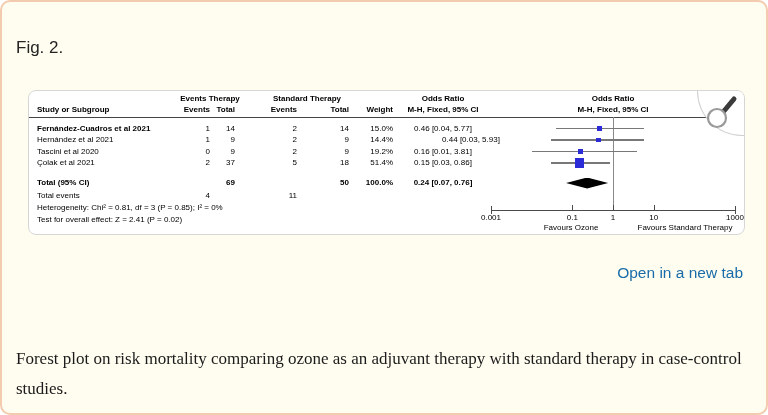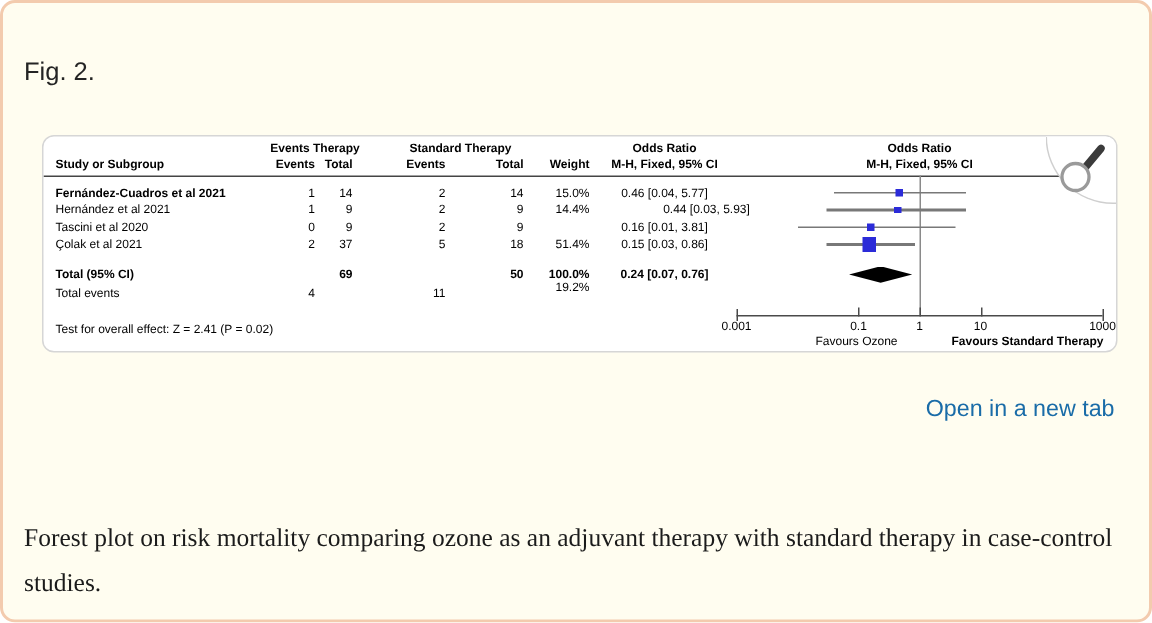--- a/index.html
+++ b/index.html
@@ -56,21 +56,21 @@
         <span style="left: 462px; top: 127px; font-weight: 400; transform: translate(-50%, -50%);">0.001</span>
         <div class="shape" style="left: 543.34px; top: 114px; width: 1px; height: 6px; background: rgb(74, 74, 74);"></div>
         <span style="left: 543.34px; top: 127px; font-weight: 400; transform: translate(-50%, -50%);">0.1</span>
         <div class="shape" style="left: 584.01px; top: 114px; width: 1px; height: 6px; background: rgb(74, 74, 74);"></div>
         <span style="left: 584.01px; top: 127px; font-weight: 400; transform: translate(-50%, -50%);">1</span>
         <div class="shape" style="left: 624.68px; top: 114px; width: 1px; height: 6px; background: rgb(74, 74, 74);"></div>
         <span style="left: 624.68px; top: 127px; font-weight: 400; transform: translate(-50%, -50%);">10</span>
         <div class="shape" style="left: 706.02px; top: 115px; width: 1px; height: 8px; background: rgb(74, 74, 74);"></div>
         <span style="left: 706.02px; top: 127px; font-weight: 400; transform: translate(-50%, -50%);">1000</span>
         <span style="left: 542px; top: 136.5px; font-weight: 400; transform: translate(-50%, -50%);">Favours Ozone</span>
-        <span style="left: 638px; top: 136.5px; font-weight: 700; transform: translate(-50%, -50%); padding-left: 36px;">Favours Standard Therapy</span>
+        <span style="left: 638px; top: 136.5px; font-weight: 400; transform: translate(-50%, -50%); padding-left: 36px;">Favours Standard Therapy</span>
         <span style="left: 8px; top: 37.5px; font-weight: 700; transform: translateY(-50%);">Fernández-Cuadros et al 2021</span>
         <span style="left: 181px; top: 37.5px; font-weight: 400; transform: translate(-100%, -50%);">1</span>
         <span style="left: 206px; top: 37.5px; font-weight: 400; transform: translate(-100%, -50%);">14</span>
         <span style="left: 268px; top: 37.5px; font-weight: 400; transform: translate(-100%, -50%);">2</span>
         <span style="left: 320px; top: 37.5px; font-weight: 400; transform: translate(-100%, -50%);">14</span>
         <span style="left: 364px; top: 37.5px; font-weight: 400; transform: translate(-100%, -50%);">15.0%</span>
         <span style="left: 414px; top: 37.5px; font-weight: 400; transform: translate(-50%, -50%);">0.46 [0.04, 5.77]</span>
         <div class="shape" style="left: 527.156px; top: 36.75px; width: 87.8112px; height: 1.5px; background: rgb(120, 120, 120);"></div>
         <div class="shape" style="left: 568.044px; top: 35.25px; width: 4.5px; height: 4.5px; background: rgb(43, 43, 216);"></div>
         <span style="left: 8px; top: 49px; font-weight: 400; transform: translateY(-50%);">Hernández et al 2021</span>
@@ -80,21 +80,21 @@
         <span style="left: 320px; top: 49px; font-weight: 400; transform: translate(-100%, -50%);">9</span>
         <span style="left: 364px; top: 49px; font-weight: 400; transform: translate(-100%, -50%);">14.4%</span>
         <span style="left: 414px; top: 49px; font-weight: 400; transform: translate(-50%, -50%); margin-left: 28px;">0.44 [0.03, 5.93]</span>
         <div class="shape" style="left: 522.075px; top: 48.25px; width: 93.3756px; height: 1.5px; background: rgb(120, 120, 120);"></div>
         <div class="shape" style="left: 567.299px; top: 46.79px; width: 4.42px; height: 4.42px; background: rgb(43, 43, 216);"></div>
         <span style="left: 8px; top: 60.5px; font-weight: 400; transform: translateY(-50%);">Tascini et al 2020</span>
         <span style="left: 181px; top: 60.5px; font-weight: 400; transform: translate(-100%, -50%);">0</span>
         <span style="left: 206px; top: 60.5px; font-weight: 400; transform: translate(-100%, -50%);">9</span>
         <span style="left: 268px; top: 60.5px; font-weight: 400; transform: translate(-100%, -50%);">2</span>
         <span style="left: 320px; top: 60.5px; font-weight: 400; transform: translate(-100%, -50%);">9</span>
-        <span style="left: 364px; top: 60.5px; font-weight: 400; transform: translate(-100%, -50%); margin-top: 40px;">19.2%</span>
+        <span style="left: 364px; top: 60.5px; font-weight: 400; transform: translate(-100%, -50%);">19.2%</span>
         <span style="left: 414px; top: 60.5px; font-weight: 400; transform: translate(-50%, -50%);">0.16 [0.01, 3.81]</span>
         <div class="shape" style="left: 502.67px; top: 59.75px; width: 104.966px; height: 1.5px; background: rgb(120, 120, 120);"></div>
         <div class="shape" style="left: 549.112px; top: 57.97px; width: 5.06px; height: 5.06px; background: rgb(43, 43, 216);"></div>
         <span style="left: 8px; top: 72px; font-weight: 400; transform: translateY(-50%);">Çolak et al 2021</span>
         <span style="left: 181px; top: 72px; font-weight: 400; transform: translate(-100%, -50%);">2</span>
         <span style="left: 206px; top: 72px; font-weight: 400; transform: translate(-100%, -50%);">37</span>
         <span style="left: 268px; top: 72px; font-weight: 400; transform: translate(-100%, -50%);">5</span>
         <span style="left: 320px; top: 72px; font-weight: 400; transform: translate(-100%, -50%);">18</span>
         <span style="left: 364px; top: 72px; font-weight: 400; transform: translate(-100%, -50%);">51.4%</span>
         <span style="left: 414px; top: 72px; font-weight: 400; transform: translate(-50%, -50%);">0.15 [0.03, 0.86]</span>
@@ -102,20 +102,21 @@
         <div class="shape" style="left: 545.825px; top: 67.3233px; width: 9.35333px; height: 9.35333px; background: rgb(43, 43, 216);"></div>
         <span style="left: 8px; top: 92px; font-weight: 700; transform: translateY(-50%);">Total (95% CI)</span>
         <span style="left: 206px; top: 92px; font-weight: 700; transform: translate(-100%, -50%);">69</span>
         <span style="left: 320px; top: 92px; font-weight: 700; transform: translate(-100%, -50%);">50</span>
         <span style="left: 364px; top: 92px; font-weight: 700; transform: translate(-100%, -50%);">100.0%</span>
         <span style="left: 414px; top: 92px; font-weight: 700; transform: translate(-50%, -50%);">0.24 [0.07, 0.76]</span>
         <div class="shape" style="left: 537.04px; top: 86.5px; width: 42.1226px; height: 11px; background: rgb(0, 0, 0); clip-path: polygon(0px 50%, 50% 0px, 100% 50%, 50% 100%);"></div>
         <span style="left: 8px; top: 105px; font-weight: 400; transform: translateY(-50%);">Total events</span>
         <span style="left: 181px; top: 105px; font-weight: 400; transform: translate(-100%, -50%);">4</span>
         <span style="left: 268px; top: 105px; font-weight: 400; transform: translate(-100%, -50%);">11</span>
+        <span style="left: 8px; top: 117px; font-weight: 400; transform: translateY(-50%);">Heterogeneity: Chi² = 0.81, df = 3 (P = 0.85); I² = 0%</span>
         <span style="left: 8px; top: 128.5px; font-weight: 400; transform: translateY(-50%);">Test for overall effect: Z = 2.41 (P = 0.02)</span>
       </div>
     <div class="magnifier">
       <svg width="46" height="44" viewBox="0 0 46 44">
         <line x1="26" y1="20" x2="36" y2="8" stroke="#3b3b3b" stroke-width="5" stroke-linecap="round"></line>
         <circle cx="19" cy="27" r="9" fill="#ffffff" stroke="#9a9a9a" stroke-width="2.2"></circle>
       </svg>
     </div>
   </div>
 

